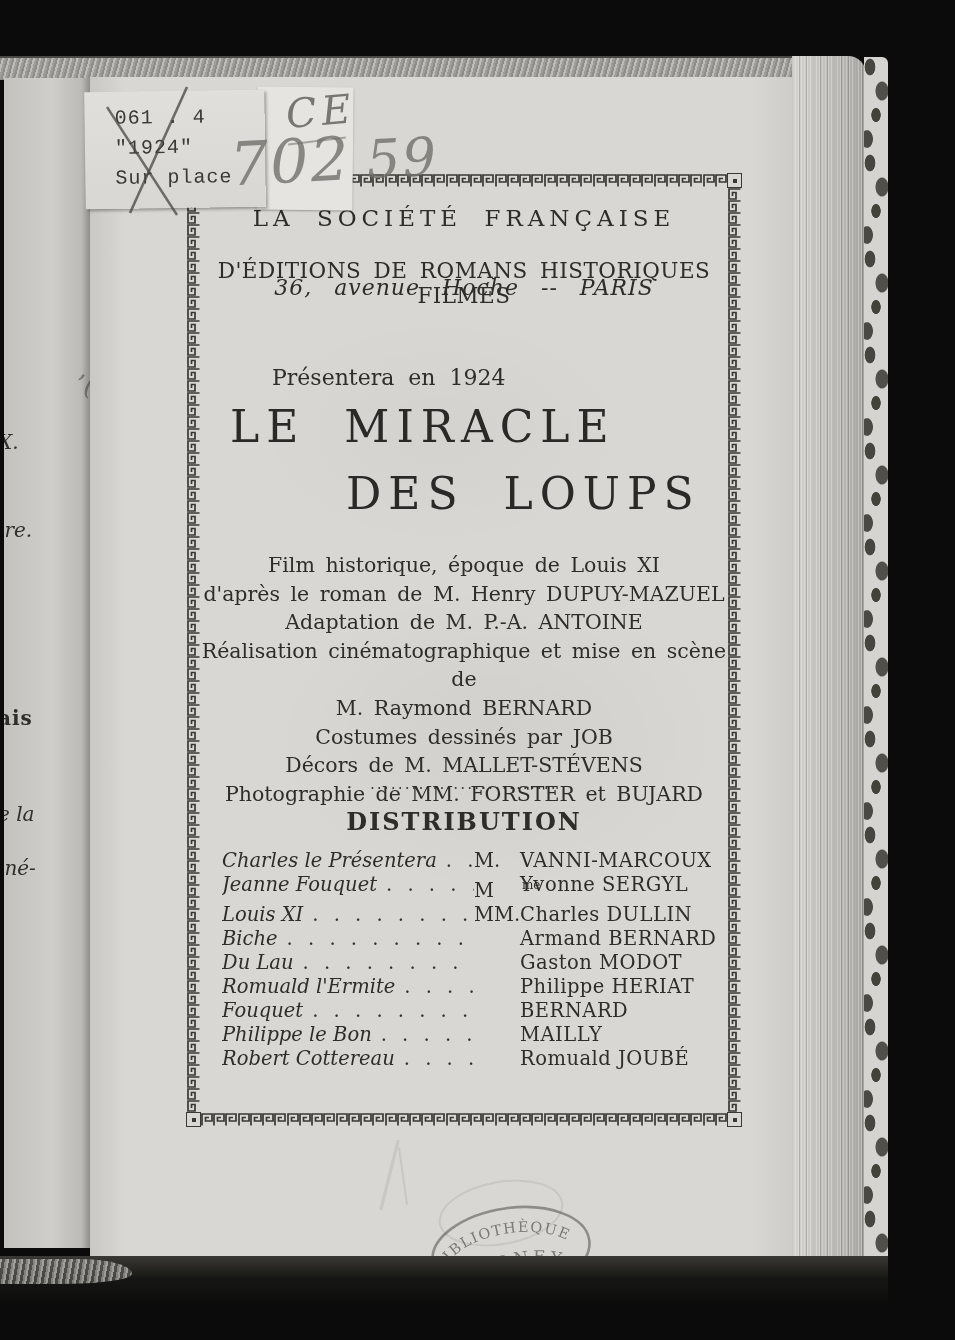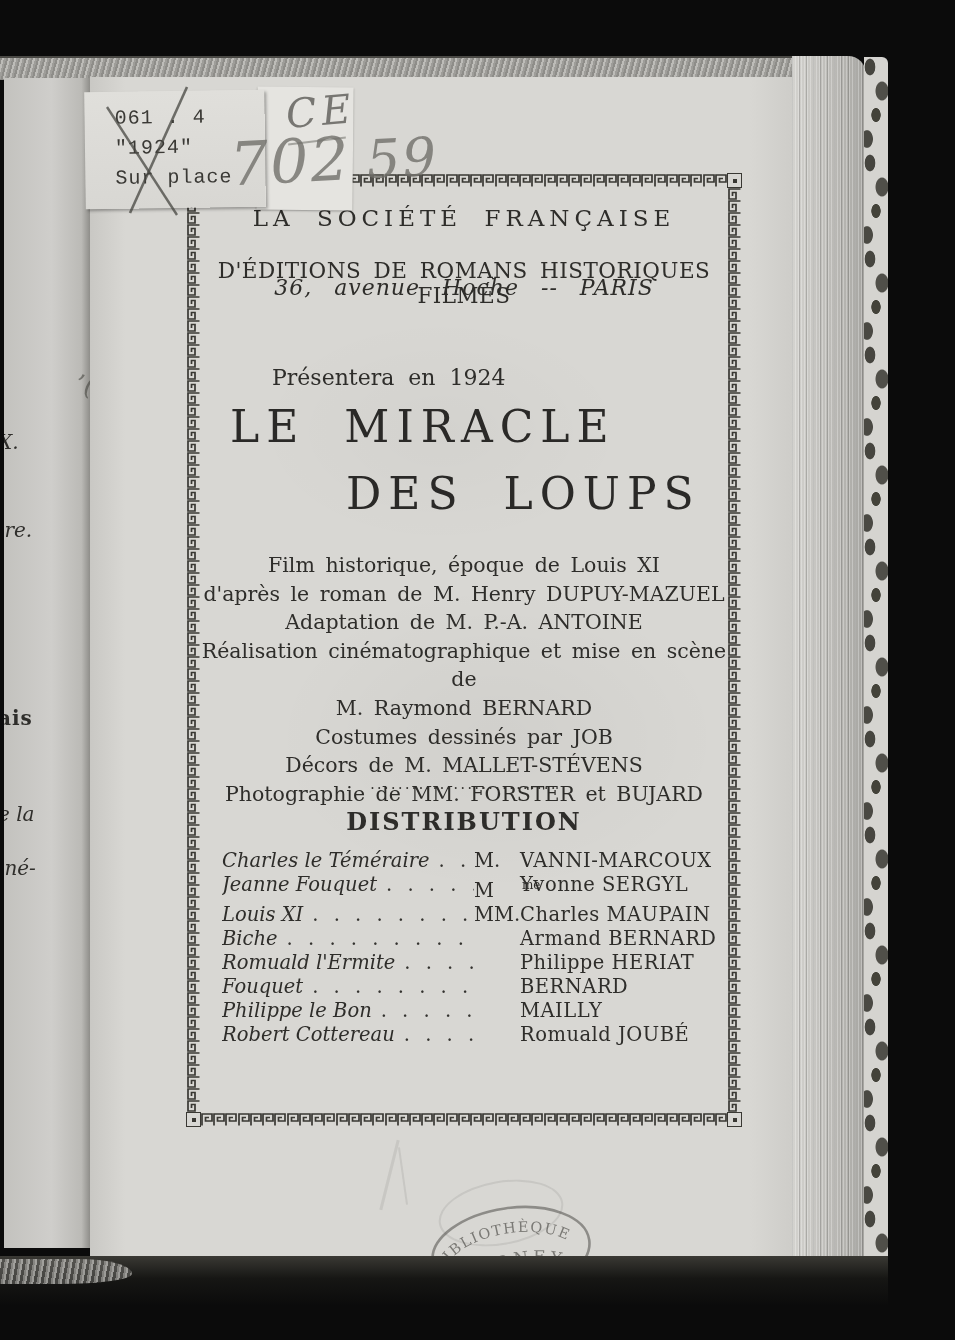--- a/index.html
+++ b/index.html
@@ -878,38 +878,43 @@
           <div>Réalisation cinématographique et mise en scène de</div>
           <div>M. Raymond BERNARD</div>
           <div>Costumes dessinés par JOB</div>
           <div>Décors de M. MALLET-STÉVENS</div>
           <div>Photographie de MM. FORSTER et BUJARD</div>
         </div>
       <div class="dotsep">...........................</div>
       <div class="dist-h">DISTRIBUTION</div>
       <div class="cast" id="cast">
           <div class="cast-row">
-            <span class="rolebox"><span class="role">Charles le Téméraire</span><span class="leader">. . .</span></span>
+            <span class="rolebox"><span class="role">Charles le Présentera</span><span class="leader">. . .</span></span>
             <span class="prefixbox">M.</span>
             <span class="namebox">VANNI-MARCOUX</span>
           </div>
           <div class="cast-row">
             <span class="rolebox"><span class="role">Jeanne Fouquet</span><span class="leader">. . . . . .</span></span>
             <span class="prefixbox">M<sup>me</sup></span>
             <span class="namebox">Yvonne SERGYL</span>
           </div>
           <div class="cast-row">
             <span class="rolebox"><span class="role">Louis XI</span><span class="leader">. . . . . . . .</span></span>
             <span class="prefixbox">MM.</span>
-            <span class="namebox">Charles MAUPAIN</span>
+            <span class="namebox">Charles DULLIN</span>
           </div>
           <div class="cast-row">
             <span class="rolebox"><span class="role">Biche</span><span class="leader">. . . . . . . . .</span></span>
             <span class="prefixbox"></span>
             <span class="namebox">Armand BERNARD</span>
+          </div>
+          <div class="cast-row">
+            <span class="rolebox"><span class="role">Du Lau</span><span class="leader">. . . . . . . .</span></span>
+            <span class="prefixbox"></span>
+            <span class="namebox">Gaston MODOT</span>
           </div>
           <div class="cast-row">
             <span class="rolebox"><span class="role">Romuald l'Ermite</span><span class="leader">. . . . .</span></span>
             <span class="prefixbox"></span>
             <span class="namebox">Philippe HERIAT</span>
           </div>
           <div class="cast-row">
             <span class="rolebox"><span class="role">Fouquet</span><span class="leader">. . . . . . . .</span></span>
             <span class="prefixbox"></span>
             <span class="namebox">BERNARD</span>

